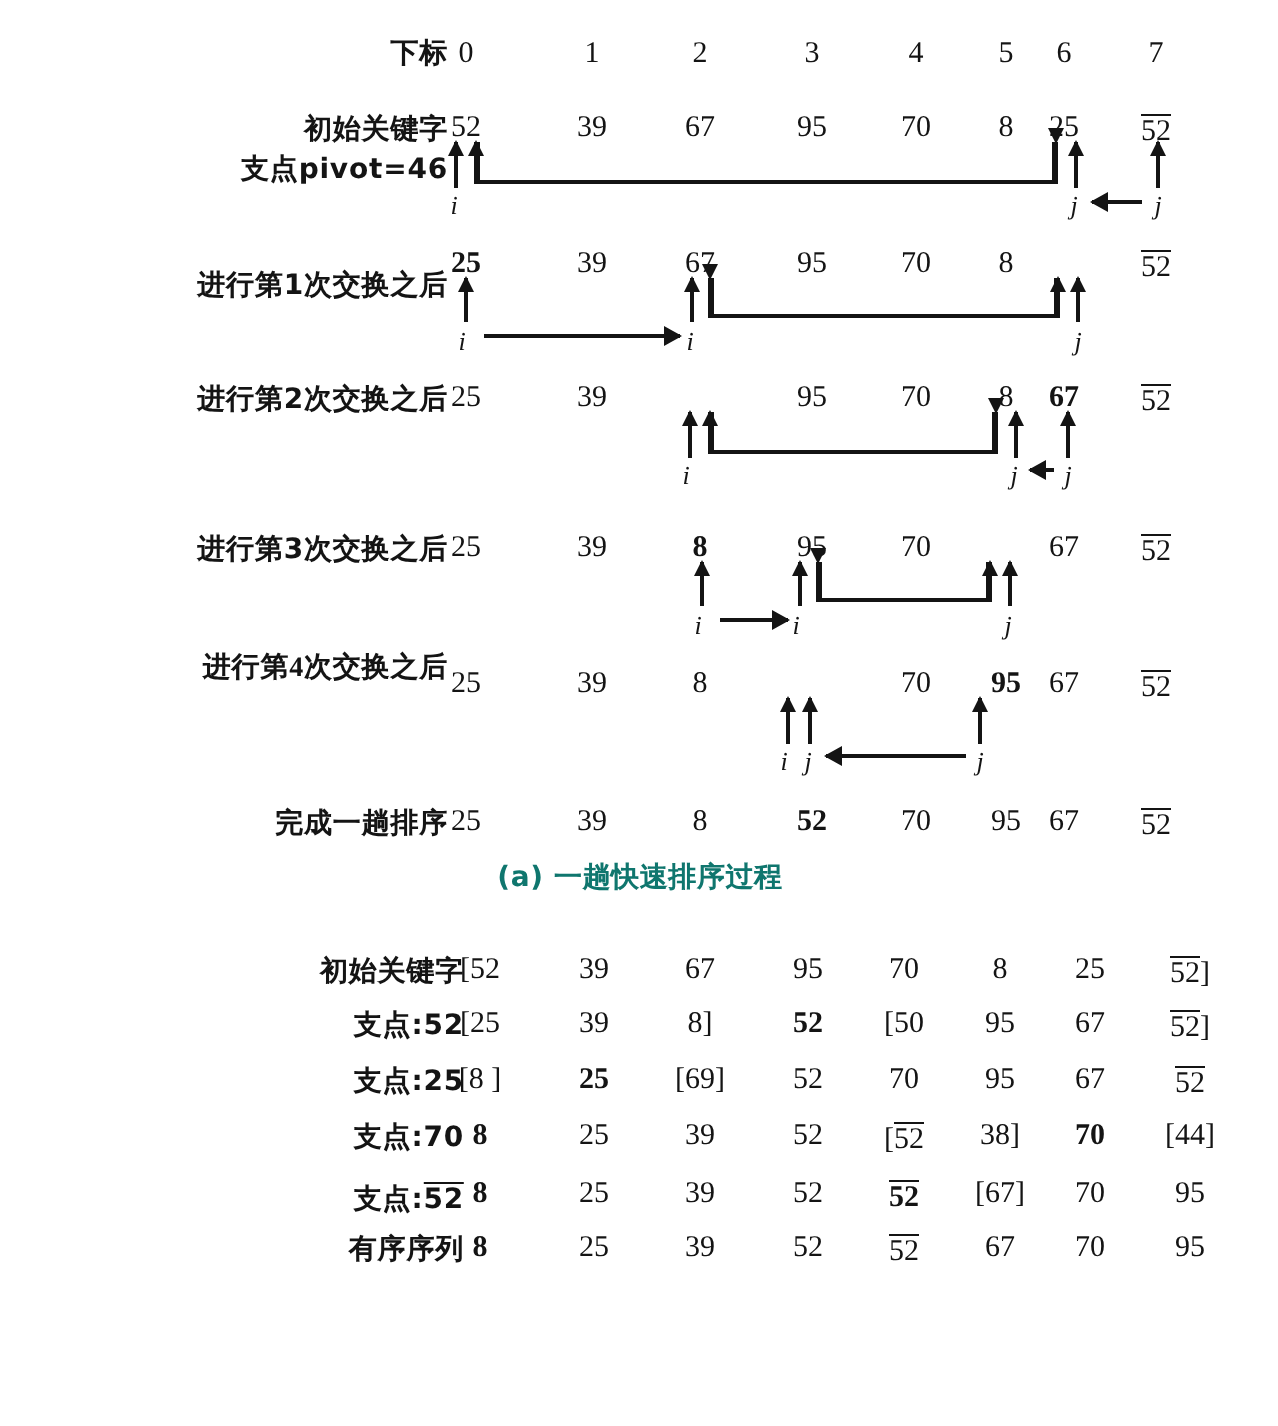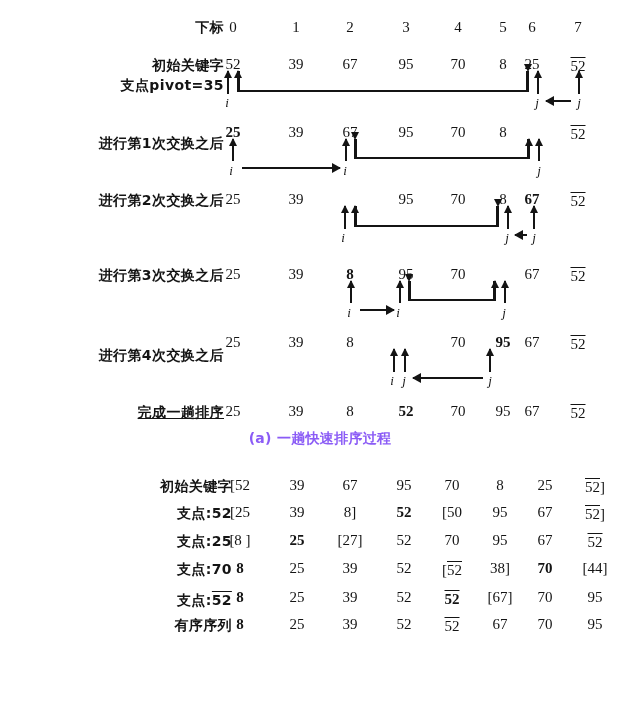--- a/index.html
+++ b/index.html
@@ -88,21 +88,21 @@
   .conn .vl{position:absolute;left:0;bottom:0;width:2px;background:#141414;}
   .conn .vr{position:absolute;right:0;bottom:0;width:2px;background:#141414;}
 
   .cap{
     position:absolute;
     font-family:"DejaVu Sans","Liberation Sans",sans-serif;
     font-weight:700;
     font-size:14px;
     white-space:nowrap;
     transform:translateX(-50%);
-    color:#8b5cf6;
+    color:#0f766e;
     letter-spacing:.3px;
   }
   .figtitle{
     position:absolute;
     font-family:"DejaVu Sans","Liberation Sans",sans-serif;
     font-weight:700;
     font-size:16px;
     white-space:nowrap;
     transform:translateX(-50%);
     color:#0d0d0d;
@@ -116,21 +116,21 @@
     <div class="lbl cn right" style="left: 224px; top: 20px;">下标</div>
     <div class="num" style="left: 233px; top: 20px;">0</div>
     <div class="num" style="left: 296px; top: 20px;">1</div>
     <div class="num" style="left: 350px; top: 20px;">2</div>
     <div class="num" style="left: 406px; top: 20px;">3</div>
     <div class="num" style="left: 458px; top: 20px;">4</div>
     <div class="num" style="left: 503px; top: 20px;">5</div>
     <div class="num" style="left: 532px; top: 20px;">6</div>
     <div class="num" style="left: 578px; top: 20px;">7</div>
     <div class="lbl cn right" style="left: 224px; top: 58px;">初始关键字</div>
-    <div class="lbl cn right" style="left: 224px; top: 78px;">支点pivot=35</div>
+    <div class="lbl cn right" style="left: 224px; top: 78px;">支点pivot=46</div>
     <div class="num" style="left: 233px; top: 57px;">52</div>
     <div class="num" style="left: 296px; top: 57px;">39</div>
     <div class="num" style="left: 350px; top: 57px;">67</div>
     <div class="num" style="left: 406px; top: 57px;">95</div>
     <div class="num" style="left: 458px; top: 57px;">70</div>
     <div class="num" style="left: 503px; top: 57px;">8</div>
     <div class="num" style="left: 532px; top: 57px;">25</div>
     <div class="num" style="left: 578px; top: 57px;"><span class="ovl">52</span></div>
     <div class="lbl cn right" style="left: 224px; top: 136px;">进行第1次交换之后</div>
     <div class="num b" style="left: 233px; top: 125px;">25</div>
@@ -149,29 +149,29 @@
     <div class="num b" style="left: 532px; top: 192px;">67</div>
     <div class="num" style="left: 578px; top: 192px;"><span class="ovl">52</span></div>
     <div class="lbl cn right" style="left: 224px; top: 268px;">进行第3次交换之后</div>
     <div class="num" style="left: 233px; top: 267px;">25</div>
     <div class="num" style="left: 296px; top: 267px;">39</div>
     <div class="num b" style="left: 350px; top: 267px;">8</div>
     <div class="num" style="left: 406px; top: 267px;">95</div>
     <div class="num" style="left: 458px; top: 267px;">70</div>
     <div class="num" style="left: 532px; top: 267px;">67</div>
     <div class="num" style="left: 578px; top: 267px;"><span class="ovl">52</span></div>
-    <div class="lbl cn right" style="left: 224px; top: 348px;">进行第4次交换之后</div>
+    <div class="lbl cn right" style="left: 224px; top: 328px; font-family: Liberation Serif, serif;">进行第4次交换之后</div>
     <div class="num" style="left: 233px; top: 335px;">25</div>
     <div class="num" style="left: 296px; top: 335px;">39</div>
     <div class="num" style="left: 350px; top: 335px;">8</div>
     <div class="num" style="left: 458px; top: 335px;">70</div>
     <div class="num b" style="left: 503px; top: 335px;">95</div>
     <div class="num" style="left: 532px; top: 335px;">67</div>
     <div class="num" style="left: 578px; top: 335px;"><span class="ovl">52</span></div>
-    <div class="lbl cn right" style="left: 224px; top: 405px; text-decoration: underline;">完成一趟排序</div>
+    <div class="lbl cn right" style="left: 224px; top: 405px;">完成一趟排序</div>
     <div class="num" style="left: 233px; top: 404px;">25</div>
     <div class="num" style="left: 296px; top: 404px;">39</div>
     <div class="num" style="left: 350px; top: 404px;">8</div>
     <div class="num b" style="left: 406px; top: 404px;">52</div>
     <div class="num" style="left: 458px; top: 404px;">70</div>
     <div class="num" style="left: 503px; top: 404px;">95</div>
     <div class="num" style="left: 532px; top: 404px;">67</div>
     <div class="num" style="left: 578px; top: 404px;"><span class="ovl">52</span></div>
     <div class="uarrow" style="left: 228px; top: 71px;">
       <div class="shaft" style="height: 23px;"></div>
@@ -330,21 +330,21 @@
     <div class="num" style="left: 297px; top: 505px;">39</div>
     <div class="num" style="left: 350px; top: 505px;">8]</div>
     <div class="num b" style="left: 404px; top: 505px;">52</div>
     <div class="num" style="left: 452px; top: 505px;">[50</div>
     <div class="num" style="left: 500px; top: 505px;">95</div>
     <div class="num" style="left: 545px; top: 505px;">67</div>
     <div class="num" style="left: 595px; top: 505px;"><span class="ovl">52</span><span>]</span></div>
     <div class="lbl cn right" style="left: 232px; top: 534px;">支点:25</div>
     <div class="num" style="left: 240px; top: 533px;">[8 ]</div>
     <div class="num b" style="left: 297px; top: 533px;">25</div>
-    <div class="num" style="left: 350px; top: 533px;">[27]</div>
+    <div class="num" style="left: 350px; top: 533px;">[69]</div>
     <div class="num" style="left: 404px; top: 533px;">52</div>
     <div class="num" style="left: 452px; top: 533px;">70</div>
     <div class="num" style="left: 500px; top: 533px;">95</div>
     <div class="num" style="left: 545px; top: 533px;">67</div>
     <div class="num" style="left: 595px; top: 533px;"><span class="ovl">52</span></div>
     <div class="lbl cn right" style="left: 232px; top: 562px; text-align: center;">支点:70</div>
     <div class="num b" style="left: 240px; top: 561px;">8</div>
     <div class="num" style="left: 297px; top: 561px;">25</div>
     <div class="num" style="left: 350px; top: 561px;">39</div>
     <div class="num" style="left: 404px; top: 561px;">52</div>

